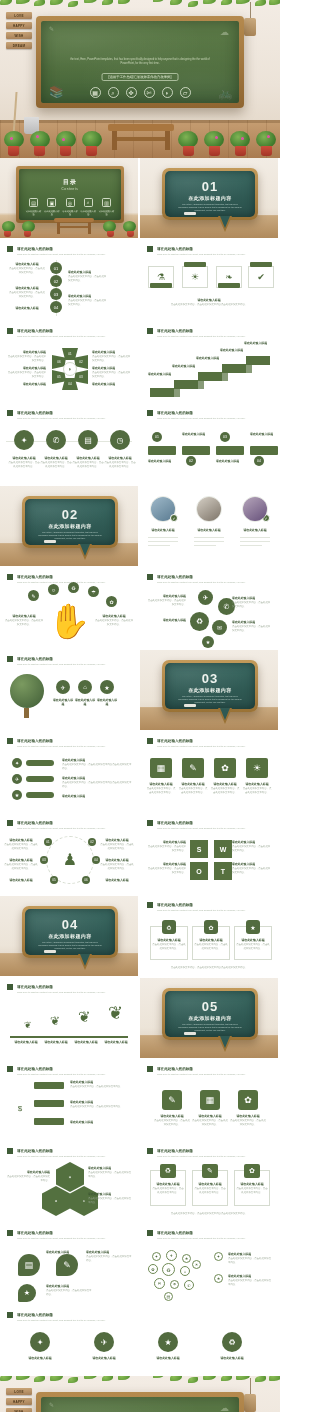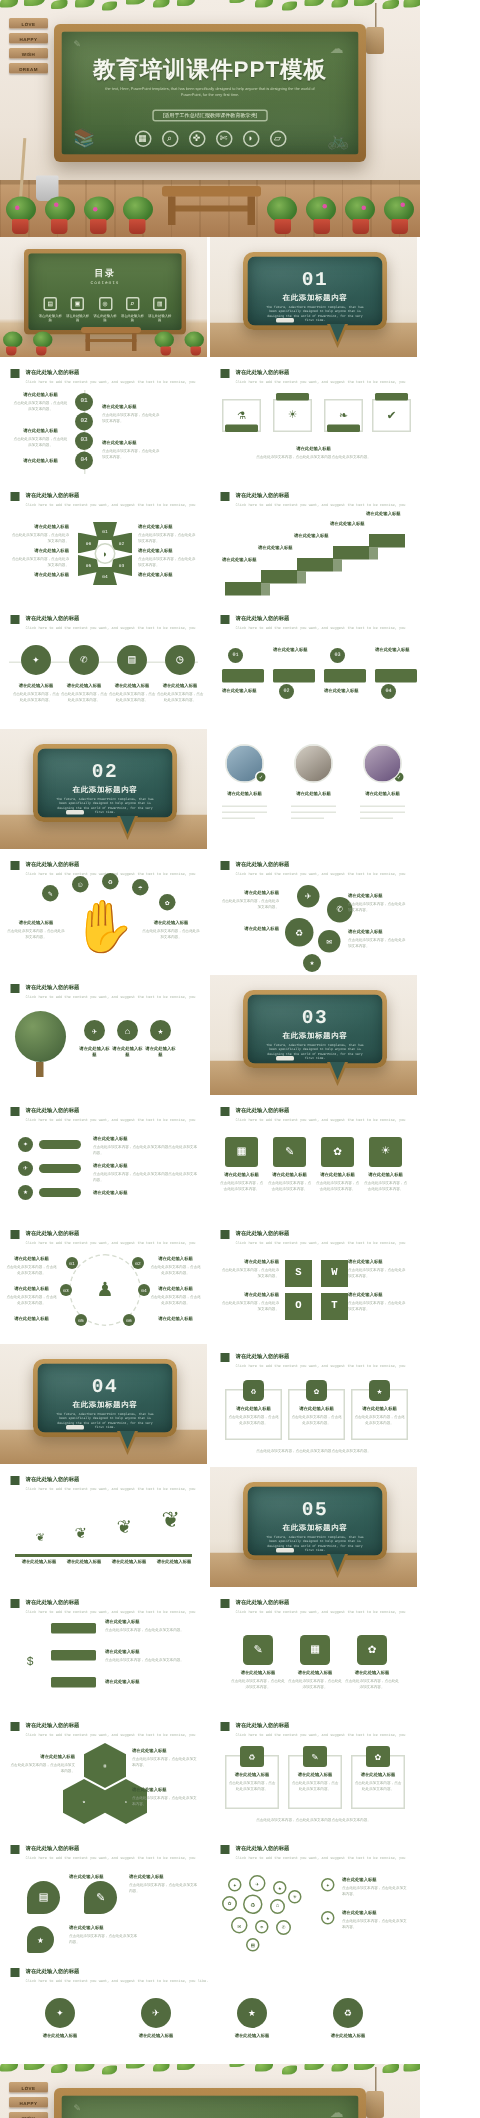--- a/index.html
+++ b/index.html
@@ -116,21 +116,21 @@
   .bush { position:absolute; bottom:8px; width:20px; height:17px; border-radius:50%;
           background:radial-gradient(circle at 40% 35%, #7fb354, #3f7a2c 70%); }
   .flw { position:absolute; width:3px; height:3px; border-radius:50%; background:#e152a8; }
 
   
   .grid { display:grid; grid-template-columns:1fr 1fr; }
   .cell { position:relative; }
   .slide {
     position:relative; width:140px; height:82px; background:#fff; overflow:hidden;
   }
-  .slide.gap { border-right:2px solid #fff; border-bottom:2px solid #fff;font-family:Liberation Mono, monospace; }
+  .slide.gap { border-right:2px solid #fff; border-bottom:2px solid #fff; }
 
   
   .sh { position:absolute; left:7px; top:6px; right:7px; }
   .sh .sq { position:absolute; left:0; top:0; width:6px; height:6px; background:#3f5c37; }
   .sh .t { margin-left:10px; font-size:3.6px; font-weight:bold; color:#33502c; line-height:6px; white-space:nowrap; overflow:hidden; }
   .sh .s { margin-left:10px; margin-top:1px; font-size:2.4px; color:#a9b6a3; line-height:1.3; white-space:nowrap; overflow:hidden; }
 
   
   .circle { border-radius:50%; background:#526b3f; color:#fff; display:flex; align-items:center; justify-content:center; font-size:4px; }
   .hexi { background:#53703f; color:#fff; display:flex; align-items:center; justify-content:center; font-size:3px; text-align:center; }
@@ -234,21 +234,20 @@
       <div class="sign">DREAM</div>
     </div>
     <div class="tagline"></div>
 
     <div class="board">
       <div class="board-inner">
         <div class="chalk-doodle" style="left:8px;top:4px;">✎</div>
         <div class="chalk-doodle" style="right:10px;top:6px;font-size:9px;">☁</div>
         <div class="chalk-doodle" style="left:8px;bottom:4px;font-size:12px;">📚</div>
         <div class="chalk-doodle" style="right:6px;bottom:3px;font-size:12px;">🚲</div>
-        <div class="board-title">教育培训课件PPT模板</div>
         <div class="board-sub">the text, Here, PowerPoint templates, that has been specifically designed to help anyone that is designing the the world of PowerPoint, for the very first time.</div>
         <div class="board-tag">[适用于工作总结汇报教师课件教育教学类]</div>
         <div class="board-icons">
           <div class="bi">▦</div>
           <div class="bi">⌕</div>
           <div class="bi">✜</div>
           <div class="bi">✄</div>
           <div class="bi">◗</div>
           <div class="bi">▱</div>
         </div>

